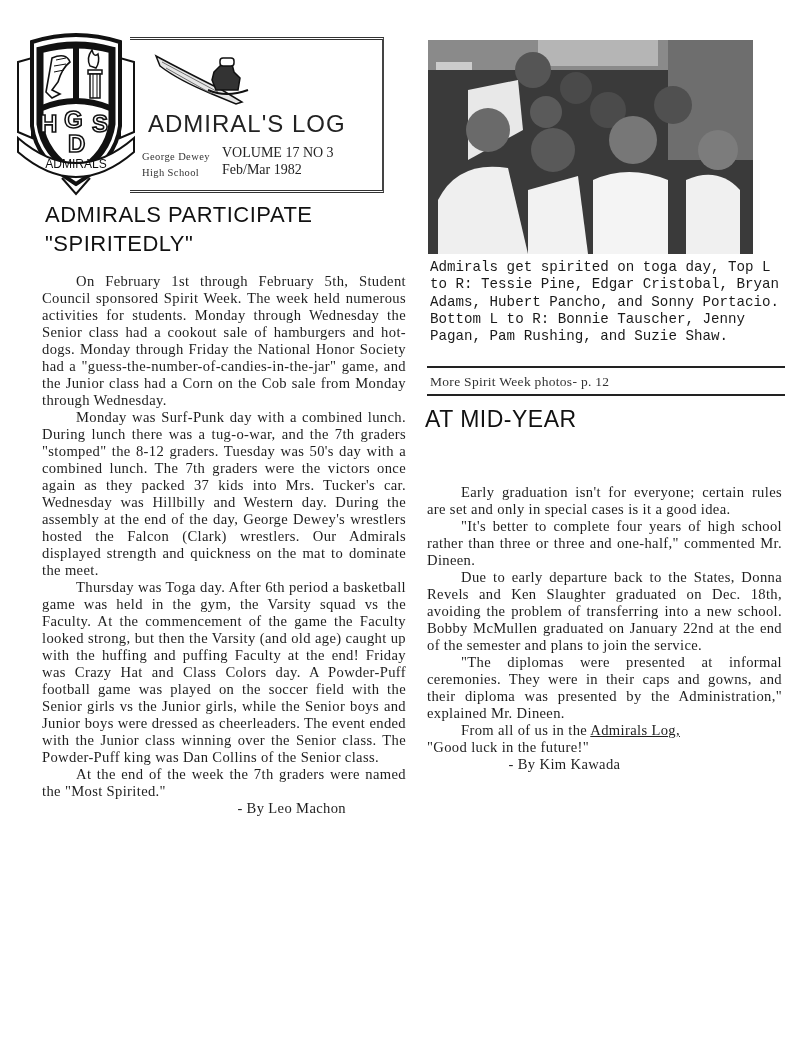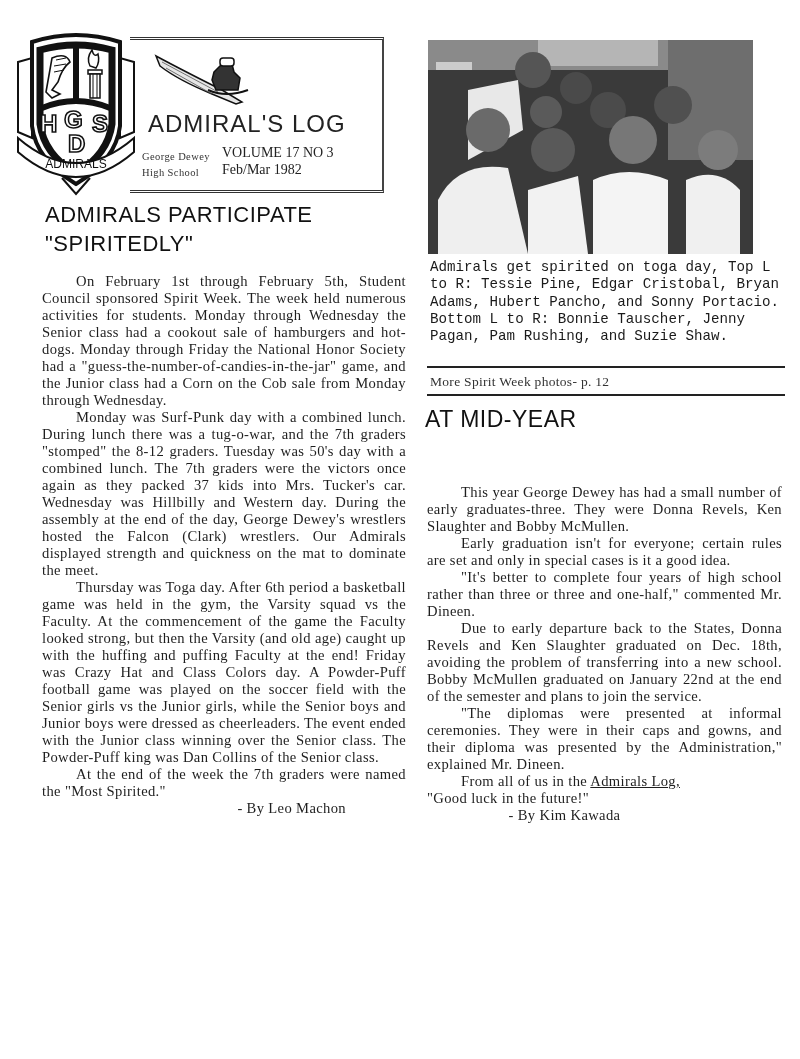--- a/index.html
+++ b/index.html
@@ -170,20 +170,19 @@
 <div id="caption" class="abs">Admirals get spirited on toga day, Top L to R: Tessie Pine, Edgar Cristobal, Bryan Adams, Hubert Pancho, and Sonny Portacio. Bottom L to R: Bonnie Tauscher, Jenny Pagan, Pam Rushing, and Suzie Shaw.</div>
 <div id="caption-rule-top" class="abs"></div>
 <div id="see-more" class="abs">More Spirit Week photos-  p. 12</div>
 <div id="caption-rule-bottom" class="abs"></div>
 
 <div id="headline-right" class="abs headline">
   <div>AT MID-YEAR</div>
 </div>
 
 <div id="article-right" class="abs col-text">
-  <p>This year George Dewey has had a small number of early graduates-three. They were Donna Revels, Ken Slaughter and Bobby McMullen.</p>
   <p>Early graduation isn't for everyone; certain rules are set and only in special cases is it a good idea.</p>
   <p>"It's better to complete four years of high school rather than three or three and one-half," commented Mr. Dineen.</p>
   <p>Due to early departure back to the States, Donna Revels and Ken Slaughter graduated on Dec. 18th, avoiding the problem of transferring into a new school. Bobby McMullen graduated on January 22nd at the end of the semester and plans to join the service.</p>
   <p>"The diplomas were presented at informal ceremonies. They were in their caps and gowns, and their diploma was presented by the Administration," explained Mr. Dineen.</p>
   <p><span>From all of us in the </span><span class="underlined">Admirals Log,</span><br><span>"Good luck in the future!"</span></p>
   <p class="byline">- By Kim Kawada</p>
 </div>
 
 </body></html>

